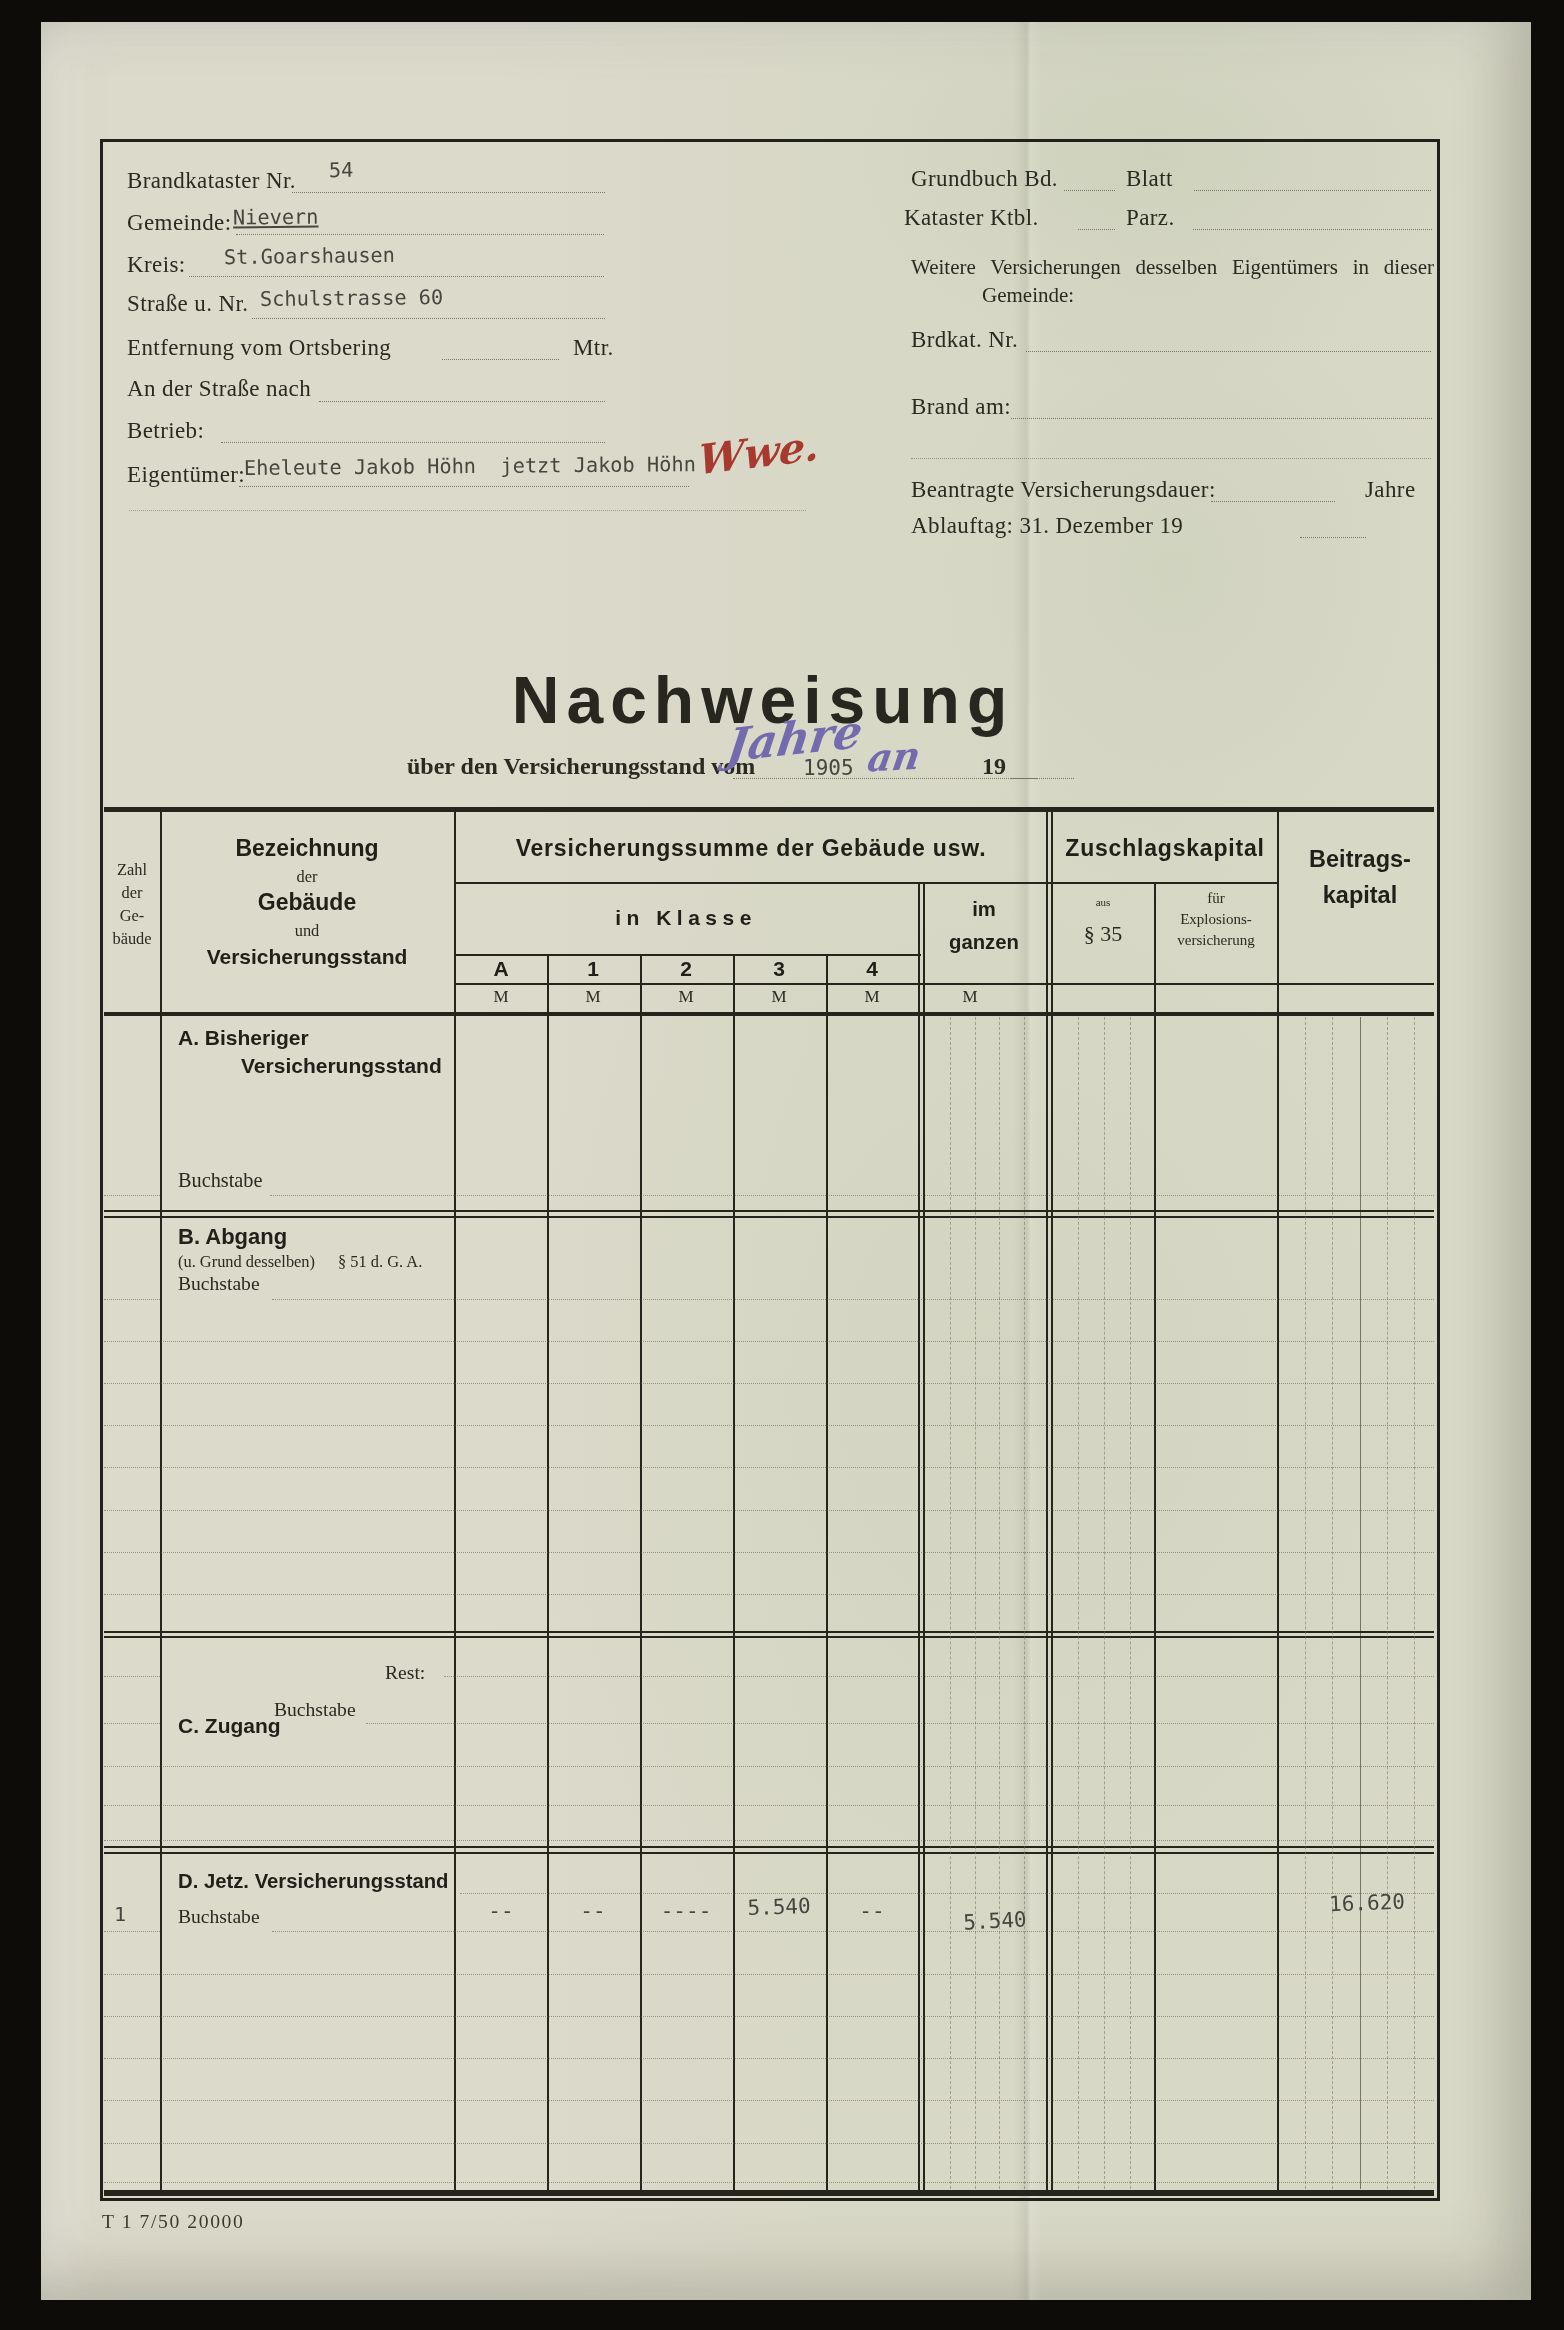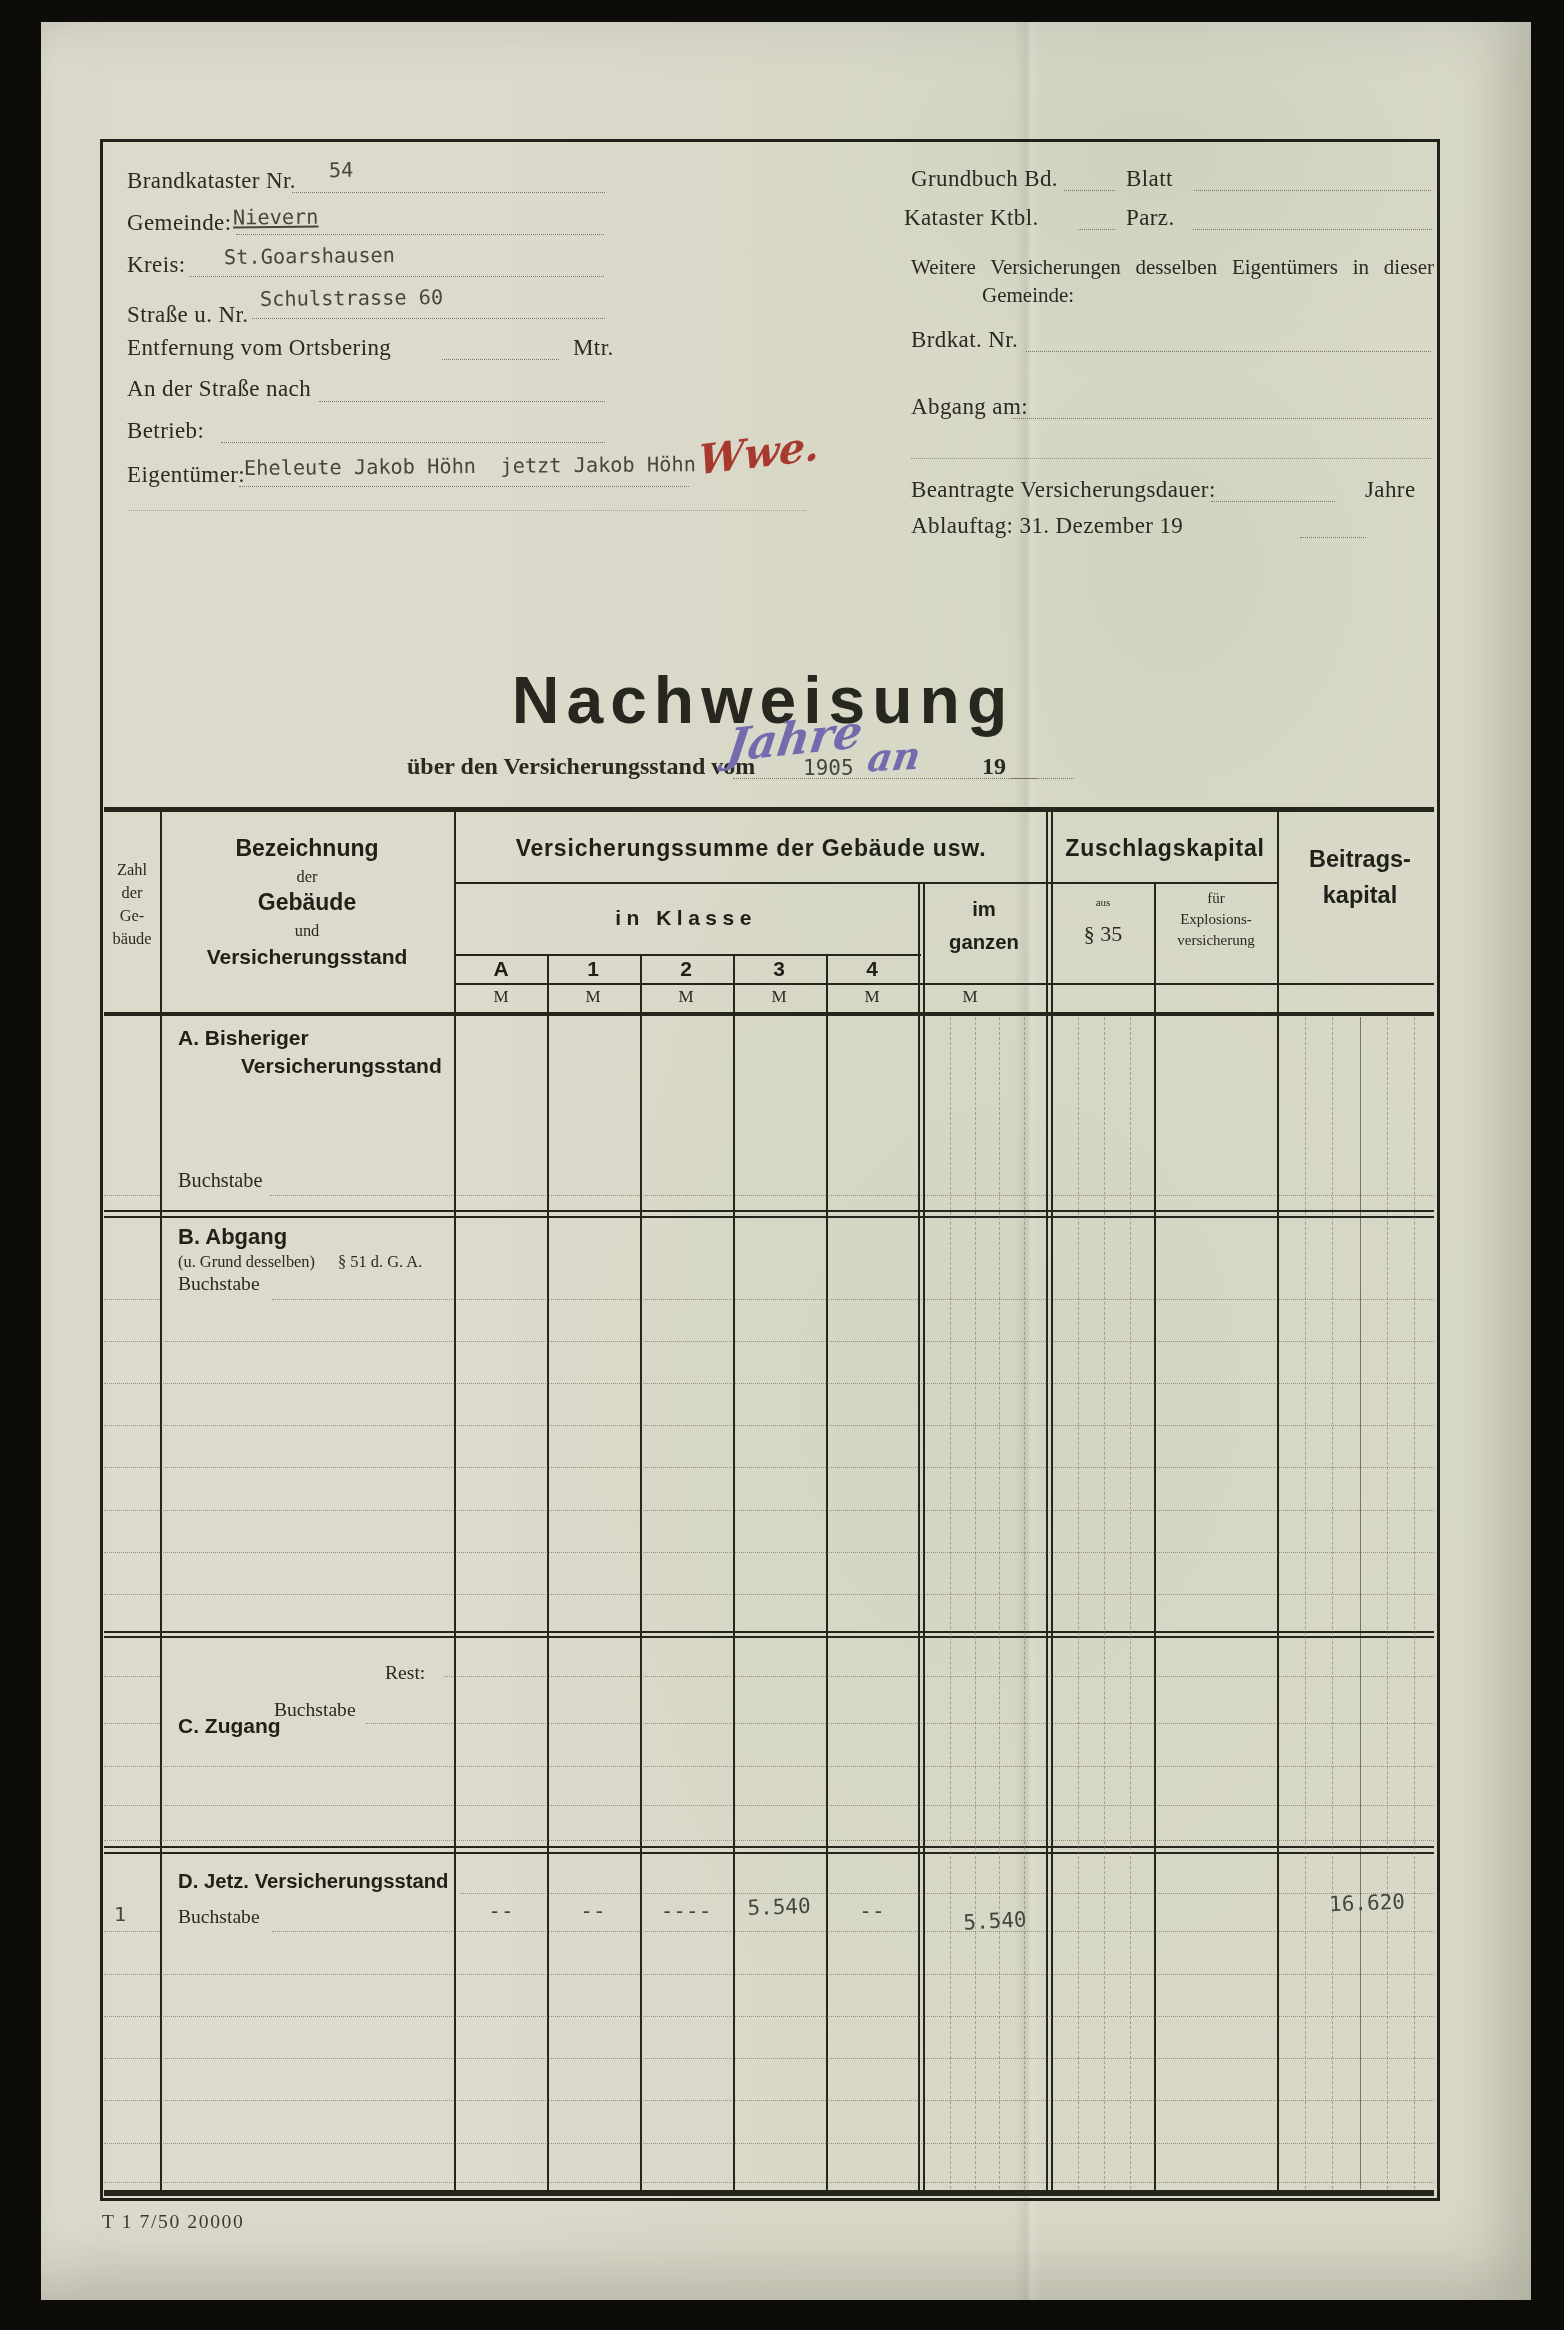--- a/index.html
+++ b/index.html
@@ -68,21 +68,21 @@
 <div class="abs dotline" style="left:292px;top:192px;width:313px;"></div>
 
 <div class="abs serif lbl" style="left:127px;top:210px;">Gemeinde:</div>
 <div class="abs typed typ" style="left:233px;top:205px;transform:rotate(-0.6deg);text-decoration:underline;">Nievern</div>
 <div class="abs dotline" style="left:236px;top:234px;width:368px;"></div>
 
 <div class="abs serif lbl" style="left:127px;top:252px;">Kreis:</div>
 <div class="abs typed typ" style="left:224px;top:244px;transform:rotate(-0.8deg);">St.Goarshausen</div>
 <div class="abs dotline" style="left:189px;top:276px;width:415px;"></div>
 
-<div class="abs serif lbl" style="left:127px;top:302px;">Straße u. Nr.</div>
+<div class="abs serif lbl" style="left:127px;top:291px;">Straße u. Nr.</div>
 <div class="abs typed typ" style="left:260px;top:286px;transform:rotate(-0.6deg);">Schulstrasse 60</div>
 <div class="abs dotline" style="left:252px;top:318px;width:353px;"></div>
 
 <div class="abs serif lbl" style="left:127px;top:335px;">Entfernung vom Ortsbering</div>
 <div class="abs dotline" style="left:442px;top:359px;width:117px;"></div>
 <div class="abs serif lbl" style="left:573px;top:335px;">Mtr.</div>
 
 <div class="abs serif lbl" style="left:127px;top:376px;">An der Straße nach</div>
 <div class="abs dotline" style="left:319px;top:401px;width:286px;"></div>
 
@@ -105,21 +105,21 @@
 <div class="abs dotline" style="left:1078px;top:229px;width:37px;"></div>
 <div class="abs serif lbl" style="left:1126px;top:205px;">Parz.</div>
 <div class="abs dotline" style="left:1193px;top:229px;width:239px;"></div>
 
 <div class="abs serif" style="left:911px;top:255px;width:523px;font-size:21px;text-align:justify;text-align-last:justify;">Weitere Versicherungen desselben Eigentümers in dieser</div>
 <div class="abs serif" style="left:982px;top:283px;font-size:21px;">Gemeinde:</div>
 
 <div class="abs serif lbl" style="left:911px;top:327px;">Brdkat. Nr.</div>
 <div class="abs dotline" style="left:1026px;top:351px;width:405px;"></div>
 
-<div class="abs serif lbl" style="left:911px;top:394px;">Abgang am:</div>
+<div class="abs serif lbl" style="left:911px;top:394px;">Brand am:</div>
 <div class="abs dotline" style="left:1011px;top:418px;width:421px;"></div>
 
 <div class="abs dotline" style="left:911px;top:458px;width:520px;opacity:.7;"></div>
 
 <div class="abs serif lbl" style="left:911px;top:477px;">Beantragte Versicherungsdauer:</div>
 <div class="abs dotline" style="left:1211px;top:501px;width:124px;"></div>
 <div class="abs serif lbl" style="left:1365px;top:477px;">Jahre</div>
 
 <div class="abs serif lbl" style="left:911px;top:513px;">Ablauftag: 31. Dezember 19</div>
 <div class="abs dotline" style="left:1300px;top:537px;width:66px;"></div>

